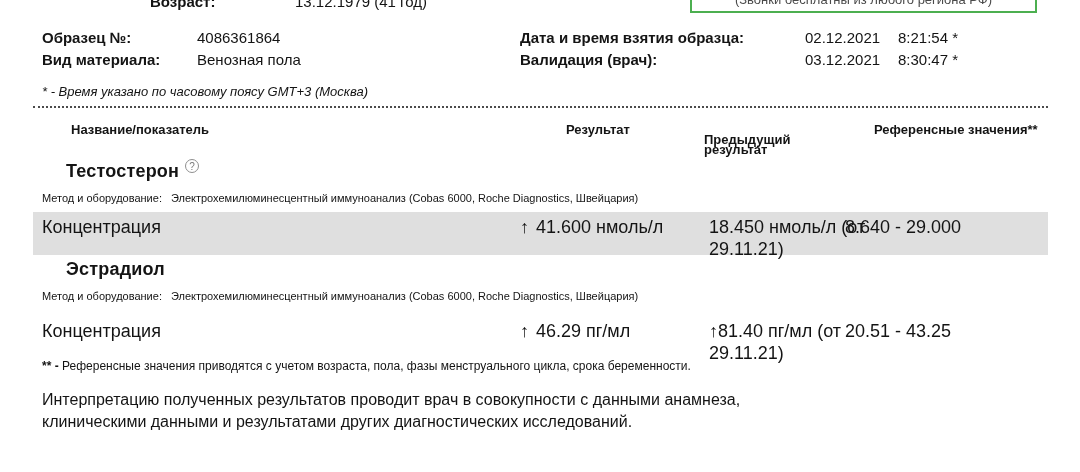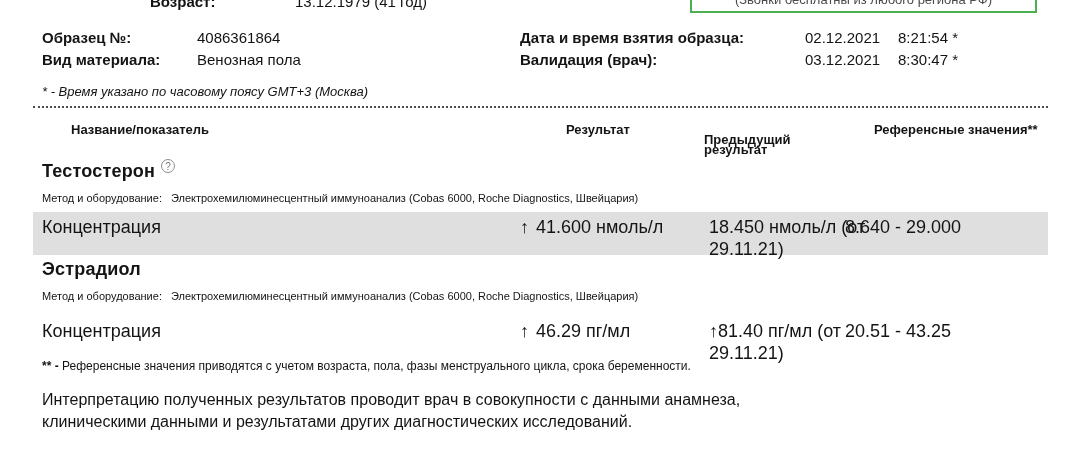--- a/index.html
+++ b/index.html
@@ -17,21 +17,21 @@
   .phone-box {
     position:absolute; left:690px; top:-14px; width:347px; height:27px;
     border:2px solid #4caf50; display:flex; align-items:center; justify-content:center;
     font-size:13px; color:#4a4a4a; white-space:nowrap; overflow:hidden;
   }
 
   .dotted { position:absolute; left:33px; top:106px; width:1015px; height:0; border-top:2px dotted #4b4b4b; }
 
   .col-head { font-size:13px; font-weight:bold;margin-left:29px; }
 
-  .section-title { font-size:18px; font-weight:bold; letter-spacing:0.2px; }
+  .section-title { font-size:18px; font-weight:bold; letter-spacing:0.2px;margin-left:24px; }
   .help {
     display:inline-block; width:14px; height:14px; border:1px solid #8f8f8f; border-radius:50%;
     color:#7a7a7a; font-size:10px; line-height:13px; text-align:center; vertical-align:7px;
     margin-left:6px; font-weight:normal;
   }
 
   .method-line { font-size:11px; }
   .method-line .val { margin-left:9px; }
 
   .data-row { position:absolute; left:33px; width:1015px; height:43px; }

